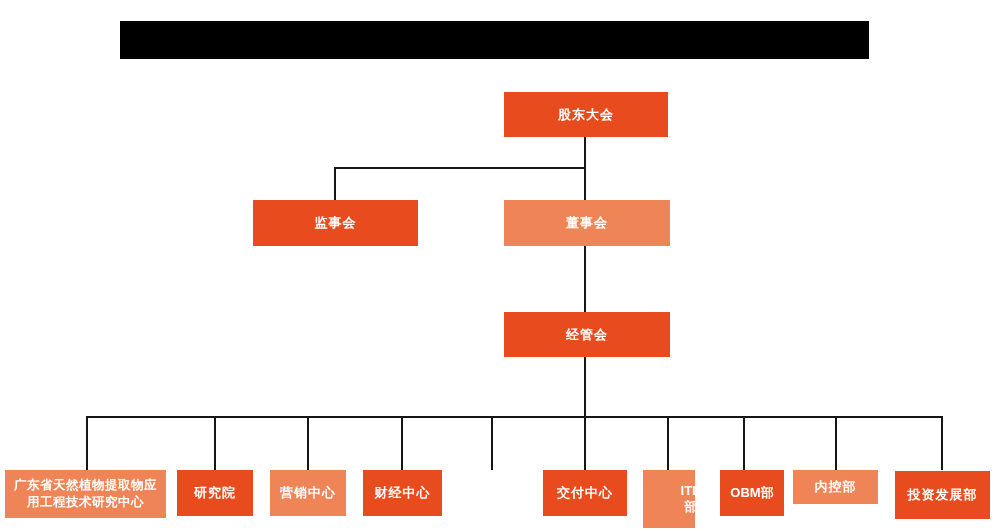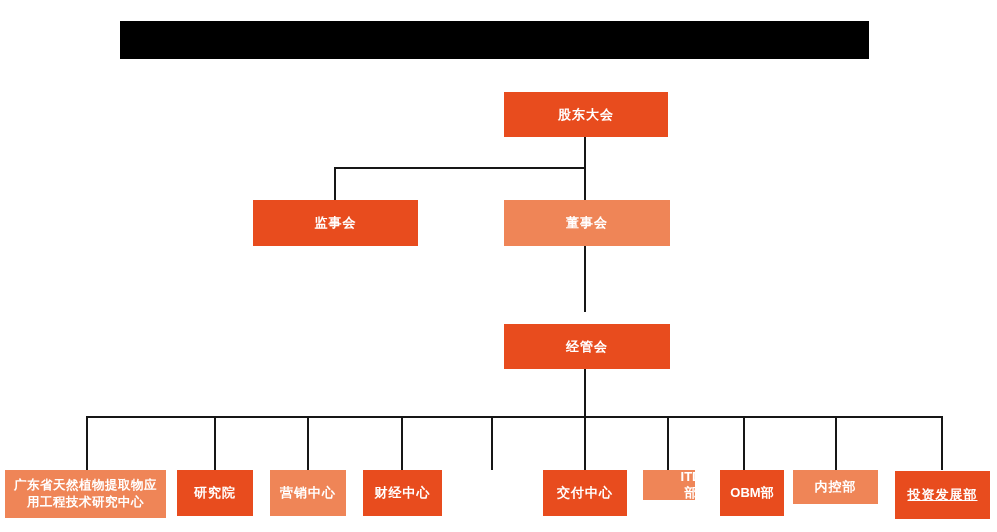--- a/index.html
+++ b/index.html
@@ -65,25 +65,25 @@
   <div class="line" style="left:667px; top:416px; width:2px; height:54px;"></div>
   <div class="line" style="left:743px; top:416px; width:2px; height:54px;"></div>
   <div class="line" style="left:835px; top:416px; width:2px; height:54px;"></div>
   <div class="line" style="left:941px; top:416px; width:2px; height:54px;"></div>
 
   <div class="node tone-primary" style="left:504px; top:92px; width:164px; height:45px;">股东大会</div>
 
   <div class="node tone-primary" style="left:253px; top:200px; width:165px; height:46px;">监事会</div>
   <div class="node tone-light" style="left:504px; top:200px; width:166px; height:46px;">董事会</div>
 
-  <div class="node tone-primary" style="left:504px; top:312px; width:166px; height:45px;margin-top:12px;">经管会</div>
+  <div class="node tone-primary" style="left:504px; top:312px; width:166px; height:45px;">经管会</div>
 
   <div class="node tone-light small" style="left:5px; top:470px; width:161px; height:48px;">广东省天然植物提取物应用工程技术研究中心</div>
   <div class="node tone-primary" style="left:177px; top:470px; width:76px; height:46px;">研究院</div>
   <div class="node tone-light" style="left:270px; top:470px; width:76px; height:46px;">营销中心</div>
   <div class="node tone-primary" style="left:363px; top:470px; width:79px; height:46px;">财经中心</div>
   <div class="node tone-primary" style="left:543px; top:470px; width:84px; height:46px;">交付中心</div>
-  <div class="node tone-light" style="left:643px; top:470px; width:52px; height:30px; letter-spacing:0;padding-left:44px;">ITD部</div>
+  <div class="node tone-light" style="left:643px; top:470px; width:52px; height:58px; letter-spacing:0;padding-left:44px;">ITD部</div>
   <div class="node tone-primary" style="left:712px; top:470px; width:64px; height:46px; letter-spacing:0;margin-left:8px;">OBM部</div>
   <div class="node tone-light" style="left:793px; top:470px; width:85px; height:34px;">内控部</div>
-  <div class="node tone-primary" style="left:895px; top:471px; width:95px; height:48px;text-decoration:underline;">投资发展部</div>
+  <div class="node tone-primary" style="left:895px; top:471px; width:95px; height:48px;">投资发展部</div>
 
 </div>
 
 </body></html>

